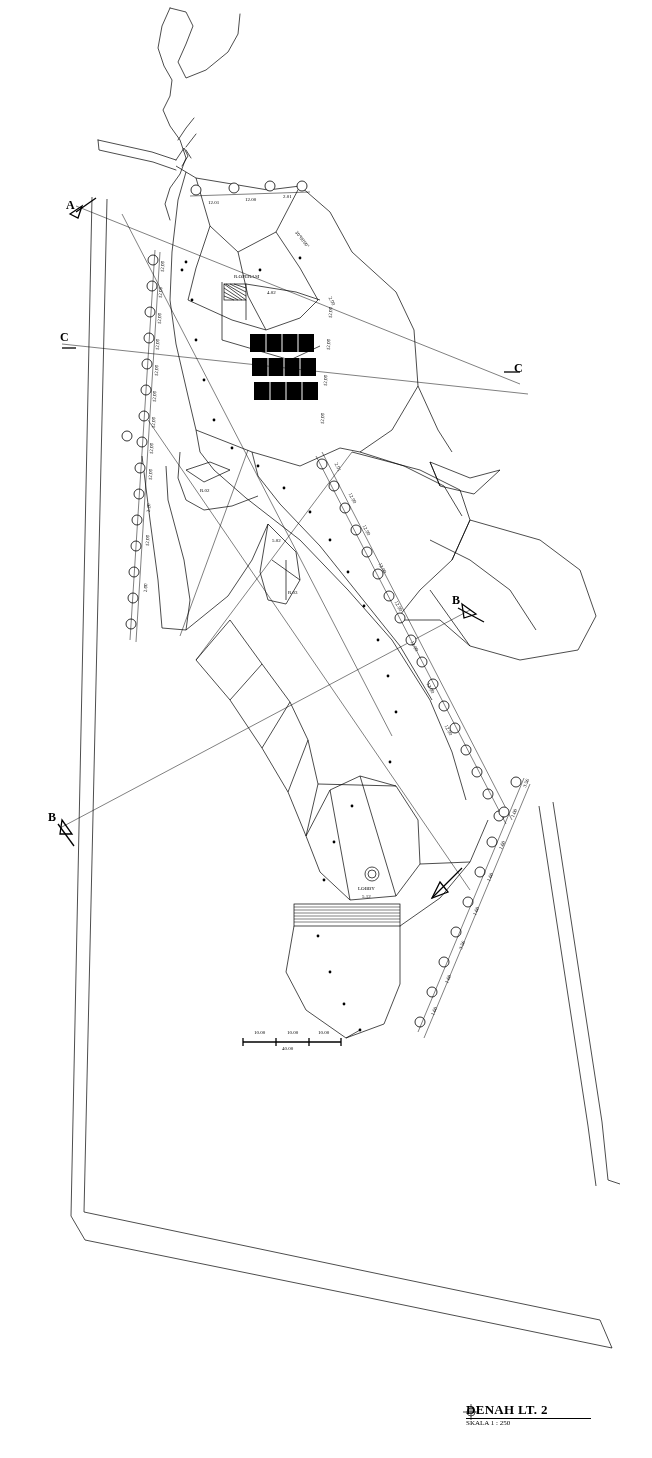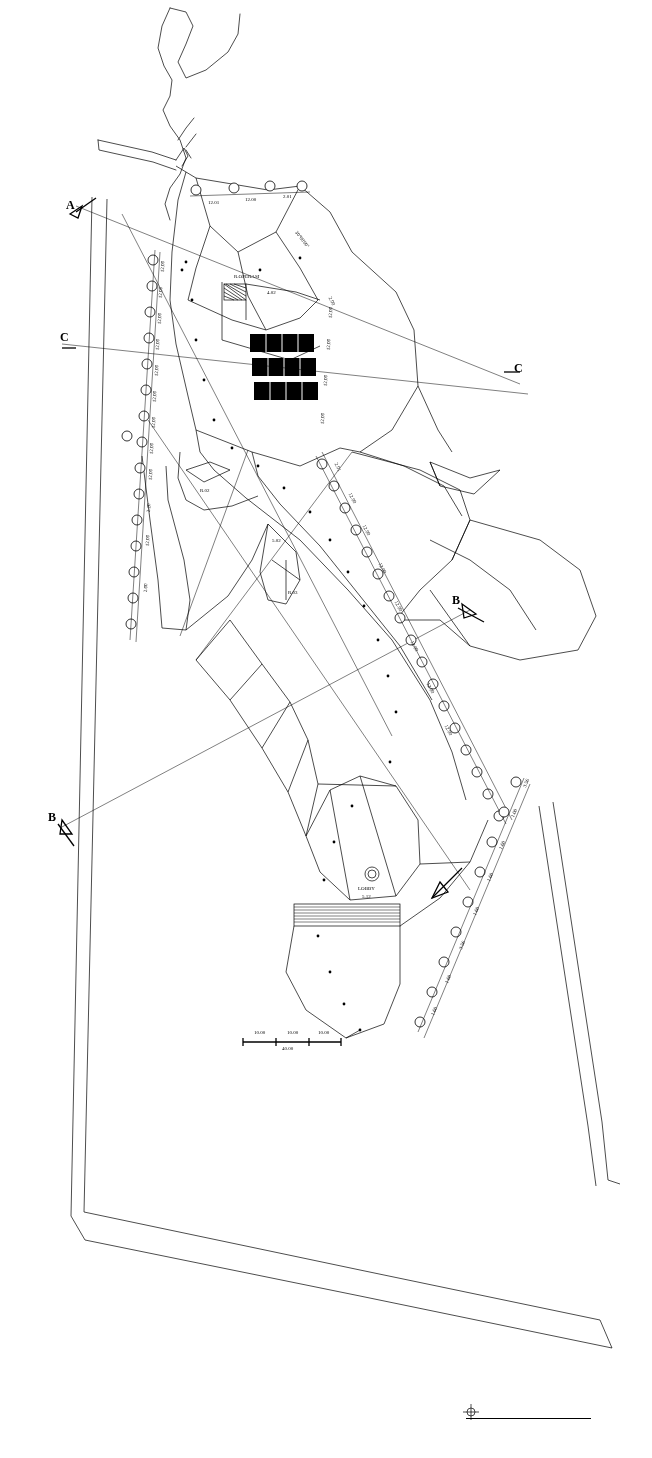--- a/index.html
+++ b/index.html
@@ -393,15 +393,19 @@
   <div class="mark" style="left:60px; top:330px;">C</div>
   <div class="mark" style="left:514px; top:361px;">C</div>
   <div class="mark" style="left:452px; top:593px;">B</div>
   <div class="mark" style="left:48px; top:810px;">B</div>
 
   <div class="scalebar-label" style="left:254px; top:1030px;">10.00</div>
   <div class="scalebar-label" style="left:287px; top:1030px;">10.00</div>
   <div class="scalebar-label" style="left:318px; top:1030px;">10.00</div>
   <div class="scalebar-label" style="left:282px; top:1046px;">40.00</div>
 
+  <div class="title-block">
+    <div class="title-main">DENAH LT. 2</div>
+    <div class="title-sub">SKALA 1 : 250</div>
+  </div>
   <div class="title-rule"></div>
 
 </div>
 
 </body></html>

